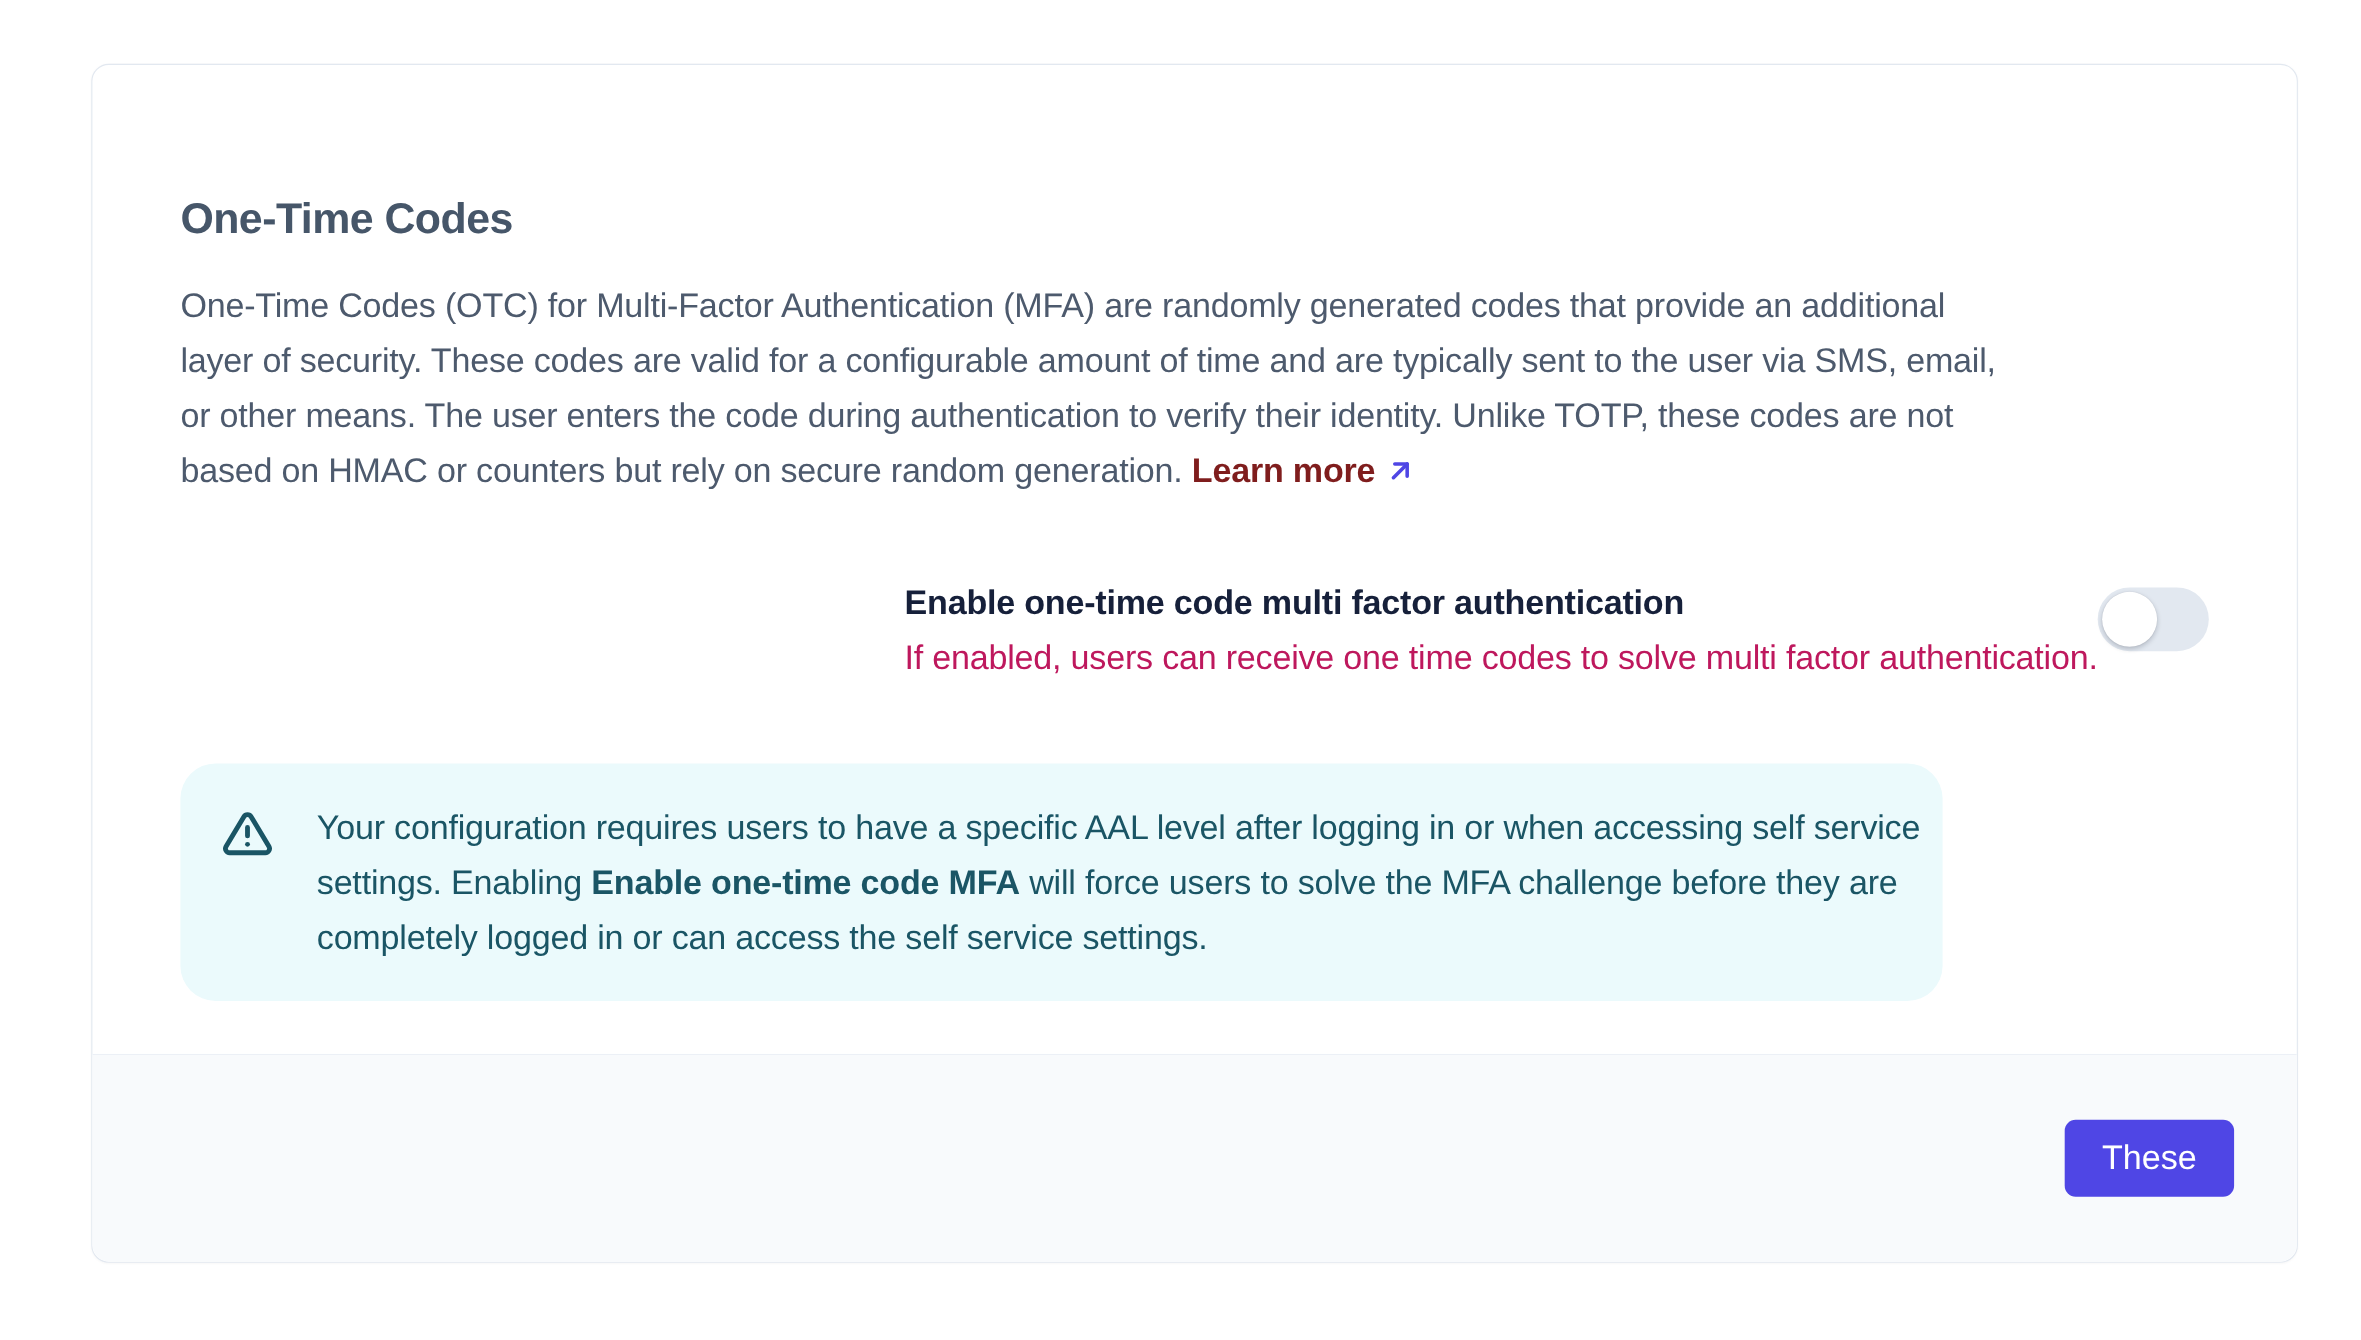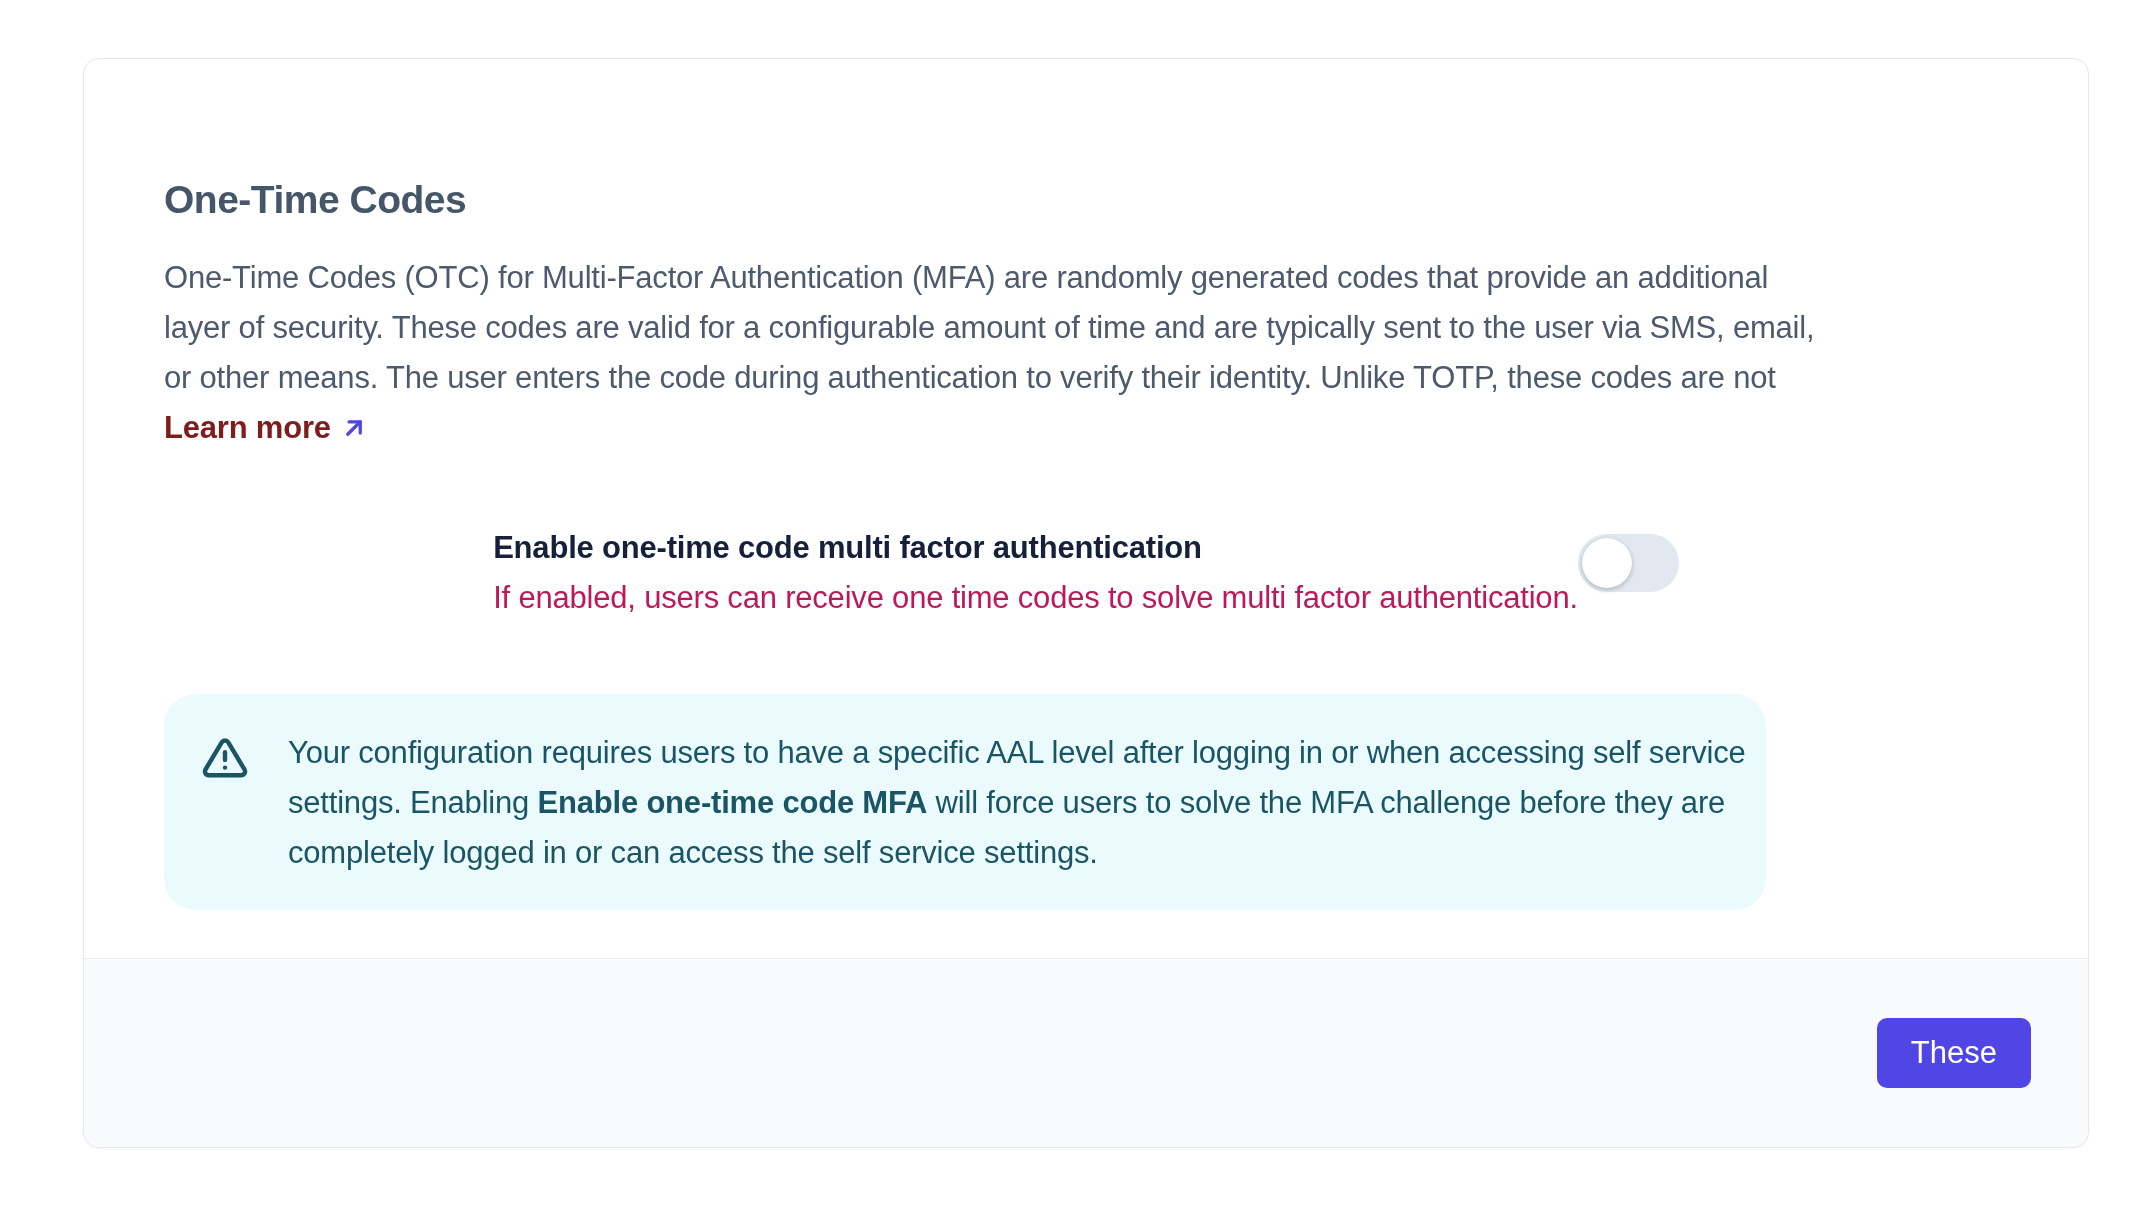--- a/index.html
+++ b/index.html
@@ -57,21 +57,21 @@
     color: #7f1d1d;
     font-weight: 700;
     text-decoration: none;
     cursor: pointer;
   }
   .learn-more svg { display: inline-block; }
   .setting-row {
     margin-top: 70px;
     display: flex;
     align-items: flex-start;
-    justify-content: center;
+    justify-content: flex-end;
   }
   .setting-label {
     font-size: 31px;
     line-height: 50px;
     font-weight: 700;
     color: #16203a;
     letter-spacing: -0.2px;
     white-space: nowrap;
   }
   .setting-help {
@@ -164,20 +164,21 @@
 
     <div class="card-body">
 
       <h1 class="card-title">One-Time Codes</h1>
 
       <div class="intro">
         <div class="intro-line">One-Time Codes (OTC) for Multi-Factor Authentication (MFA) are randomly generated codes that provide an additional</div>
         <div class="intro-line">layer of security. These codes are valid for a configurable amount of time and are typically sent to the user via SMS, email,</div>
         <div class="intro-line">or other means. The user enters the code during authentication to verify their identity. Unlike TOTP, these codes are not</div>
         <div class="intro-line">
+          <span>based on HMAC or counters but rely on secure random generation.</span>
           <a class="learn-more">
             <span>Learn more</span>
             <span style="display:inline-flex;">
               <svg width="30" height="30" viewBox="0 0 24 24" fill="none" stroke="#4f46e5" stroke-width="2.6" stroke-linecap="round" stroke-linejoin="round">
                 <line x1="7" y1="17" x2="17" y2="7"></line>
                 <polyline points="8 7 17 7 17 16"></polyline>
               </svg>
             </span>
           </a>
         </div>

